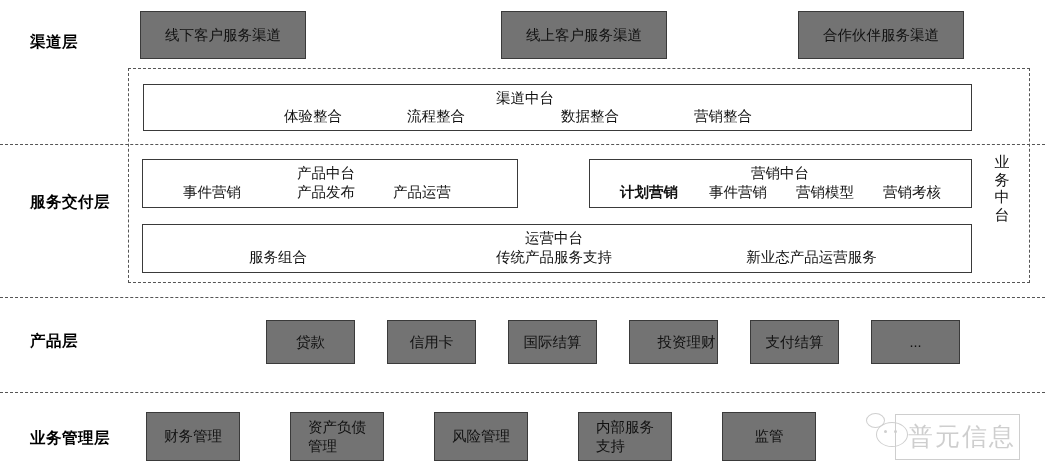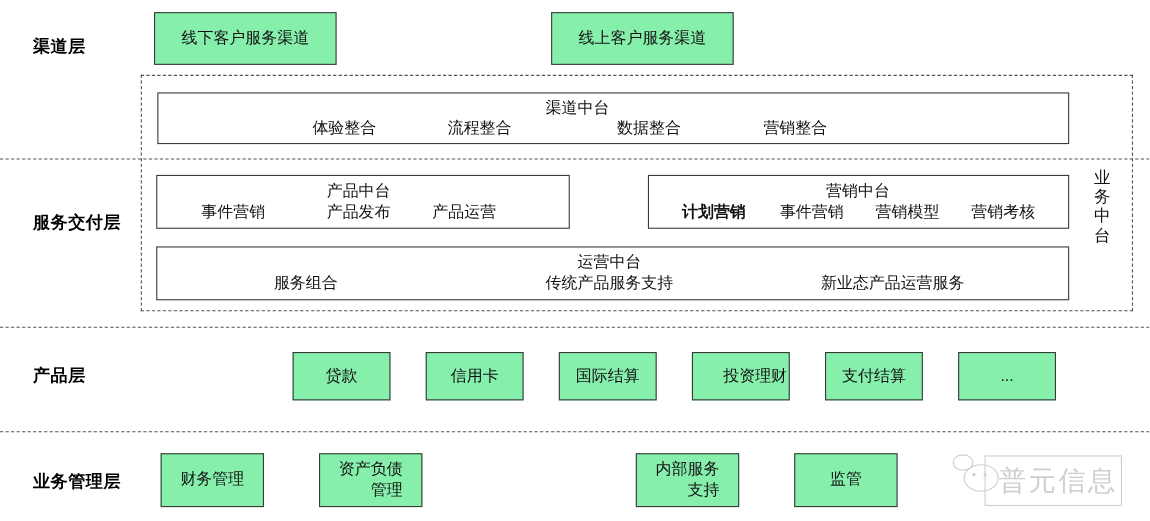--- a/index.html
+++ b/index.html
@@ -33,25 +33,25 @@
     font-size: 15.5px;
     letter-spacing: 0.5px;
     color: #000000;
     white-space: nowrap;
   }
   
   .box {
     position: absolute;
     box-sizing: border-box;
     border: 1.4px solid #3a3a3a;
-    background: #86efac;
+    background: #737373;
     display: flex;
     align-items: center;
     justify-content: center;
-    text-align: right;
+    text-align: left;
     font-size: 14.5px;
     line-height: 1.15;
     color: #111111;
   }
   .box.multiline { line-height: 1.25; }
 
   
   .biz-container {
     position: absolute;
     box-sizing: border-box;
@@ -137,20 +137,21 @@
   <div class="layer-rule" style="top:297px;"></div>
   <div class="layer-rule" style="top:392px;"></div>
 
   <div class="layer-label" style="left:30px; top:32px;">渠道层</div>
   <div class="layer-label" style="left:30px; top:192px;">服务交付层</div>
   <div class="layer-label" style="left:30px; top:331px;">产品层</div>
   <div class="layer-label" style="left:30px; top:428px;">业务管理层</div>
 
   <div class="box" style="left:140px; top:11px; width:166px; height:48px;">线下客户服务渠道</div>
   <div class="box" style="left:469px; top:11px; width:166px; height:48px;margin-left:32px;">线上客户服务渠道</div>
+  <div class="box" style="left:798px; top:11px; width:166px; height:48px;">合作伙伴服务渠道</div>
 
   <div class="biz-container" style="left:128px; top:68px; width:902px; height:215px;"></div>
   <div class="biz-vert-label" style="left:985px; top:153px; width:34px;">业
 务
 中
 台</div>
 
   <div class="strip" style="left:143px; top:84px; width:829px; height:47px;"></div>
   <div class="strip-title" style="left:480px; top:89px; width:90px;">渠道中台</div>
   <div class="strip-item" style="left:268px; top:107px; width:90px;">体验整合</div>
@@ -180,20 +181,21 @@
   <div class="box" style="left:266px; top:320px; width:89px; height:44px;">贷款</div>
   <div class="box" style="left:387px; top:320px; width:89px; height:44px;">信用卡</div>
   <div class="box" style="left:508px; top:320px; width:89px; height:44px;">国际结算</div>
   <div class="box" style="left:629px; top:320px; width:89px; height:44px;padding-left:26px;">投资理财</div>
   <div class="box" style="left:750px; top:320px; width:89px; height:44px;">支付结算</div>
   <div class="box" style="left:871px; top:320px; width:89px; height:44px;">...</div>
 
   <div class="box multiline" style="left:146px; top:412px; width:94px; height:49px; white-space:pre-line;">财务管理</div>
   <div class="box multiline" style="left:290px; top:412px; width:94px; height:49px; white-space:pre-line;">资产负债
 管理</div>
+  <div class="box multiline" style="left:434px; top:412px; width:94px; height:49px; white-space:pre-line;">风险管理</div>
   <div class="box multiline" style="left:578px; top:412px; width:94px; height:49px; white-space:pre-line;">内部服务
 支持</div>
   <div class="box multiline" style="left:722px; top:412px; width:94px; height:49px; white-space:pre-line;">监管</div>
 
   <div class="watermark" style="left:860px; top:408px; width:180px; height:62px;">
     <div class="wm-box" style="left:35px; top:6px; width:125px; height:46px;"></div>
     <span class="wm-bubble-big" style="left:16px; top:14px;"></span>
     <span class="wm-bubble-small" style="left:6px; top:5px;"></span>
     <span class="wm-eye" style="left:24px; top:22px;"></span>
     <span class="wm-eye" style="left:34px; top:22px;"></span>

